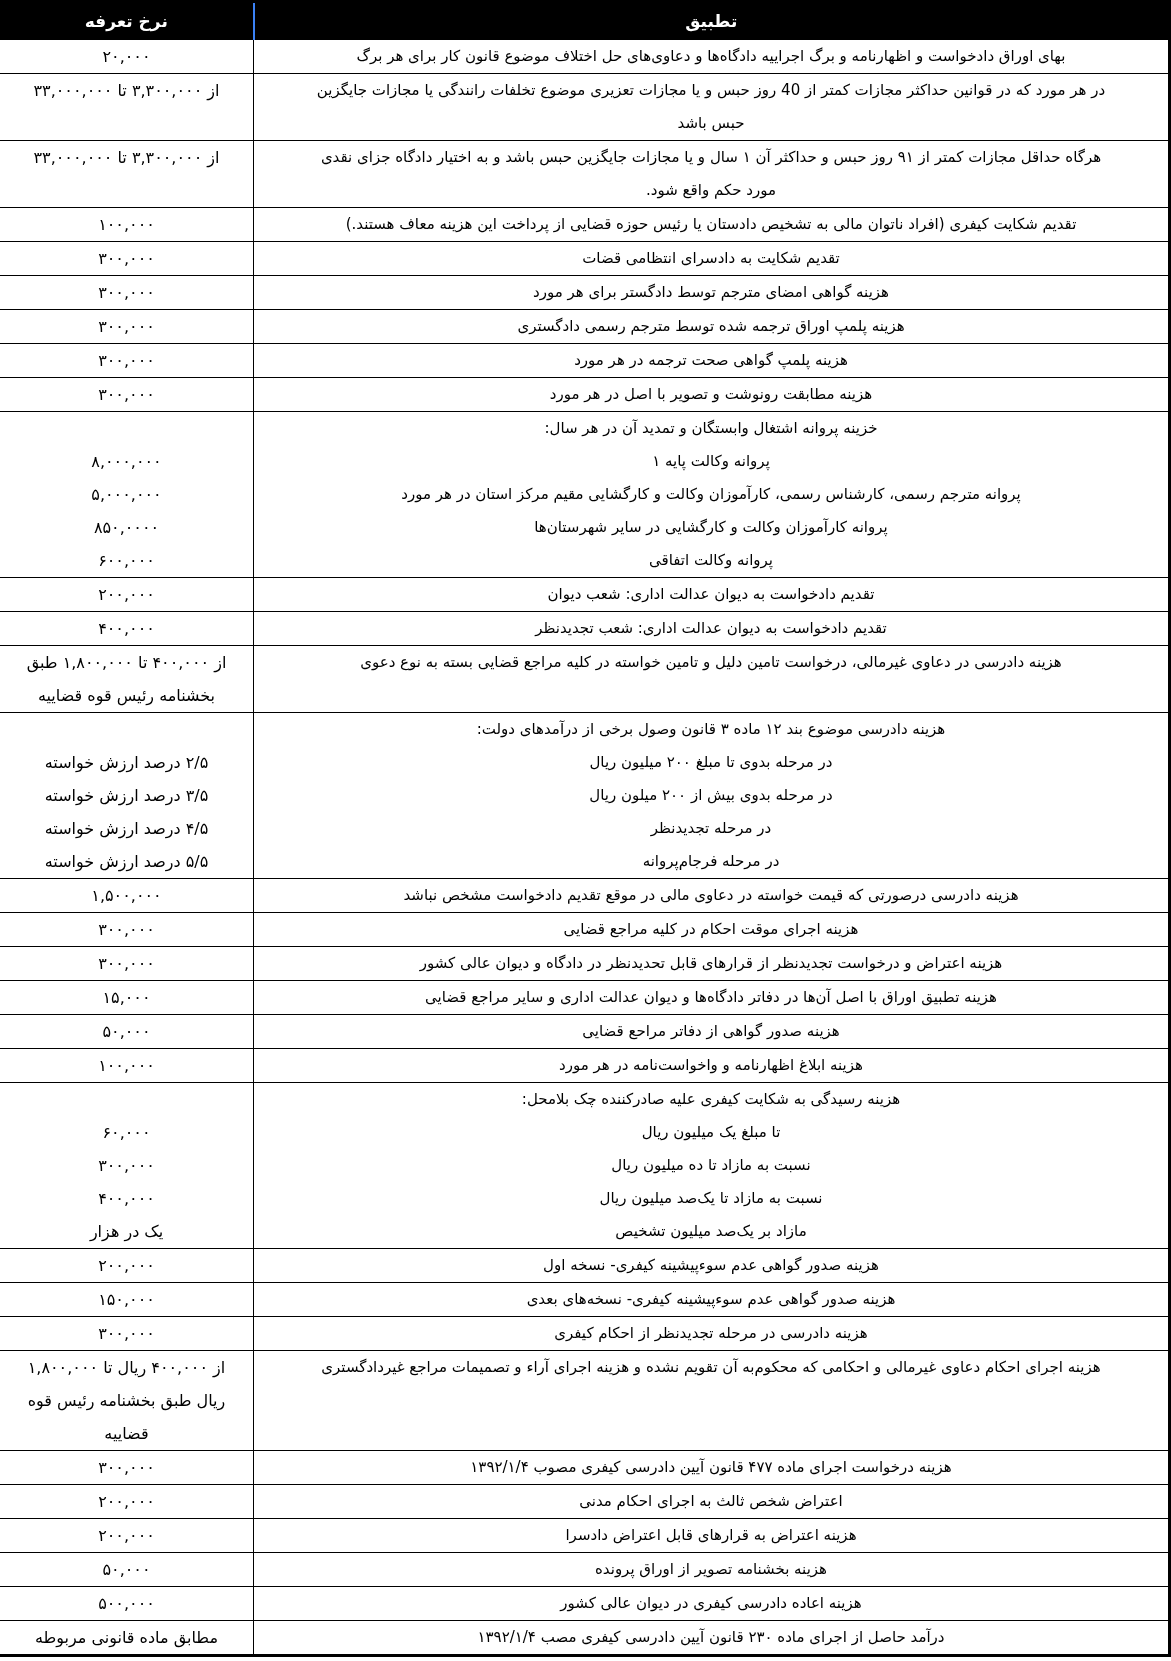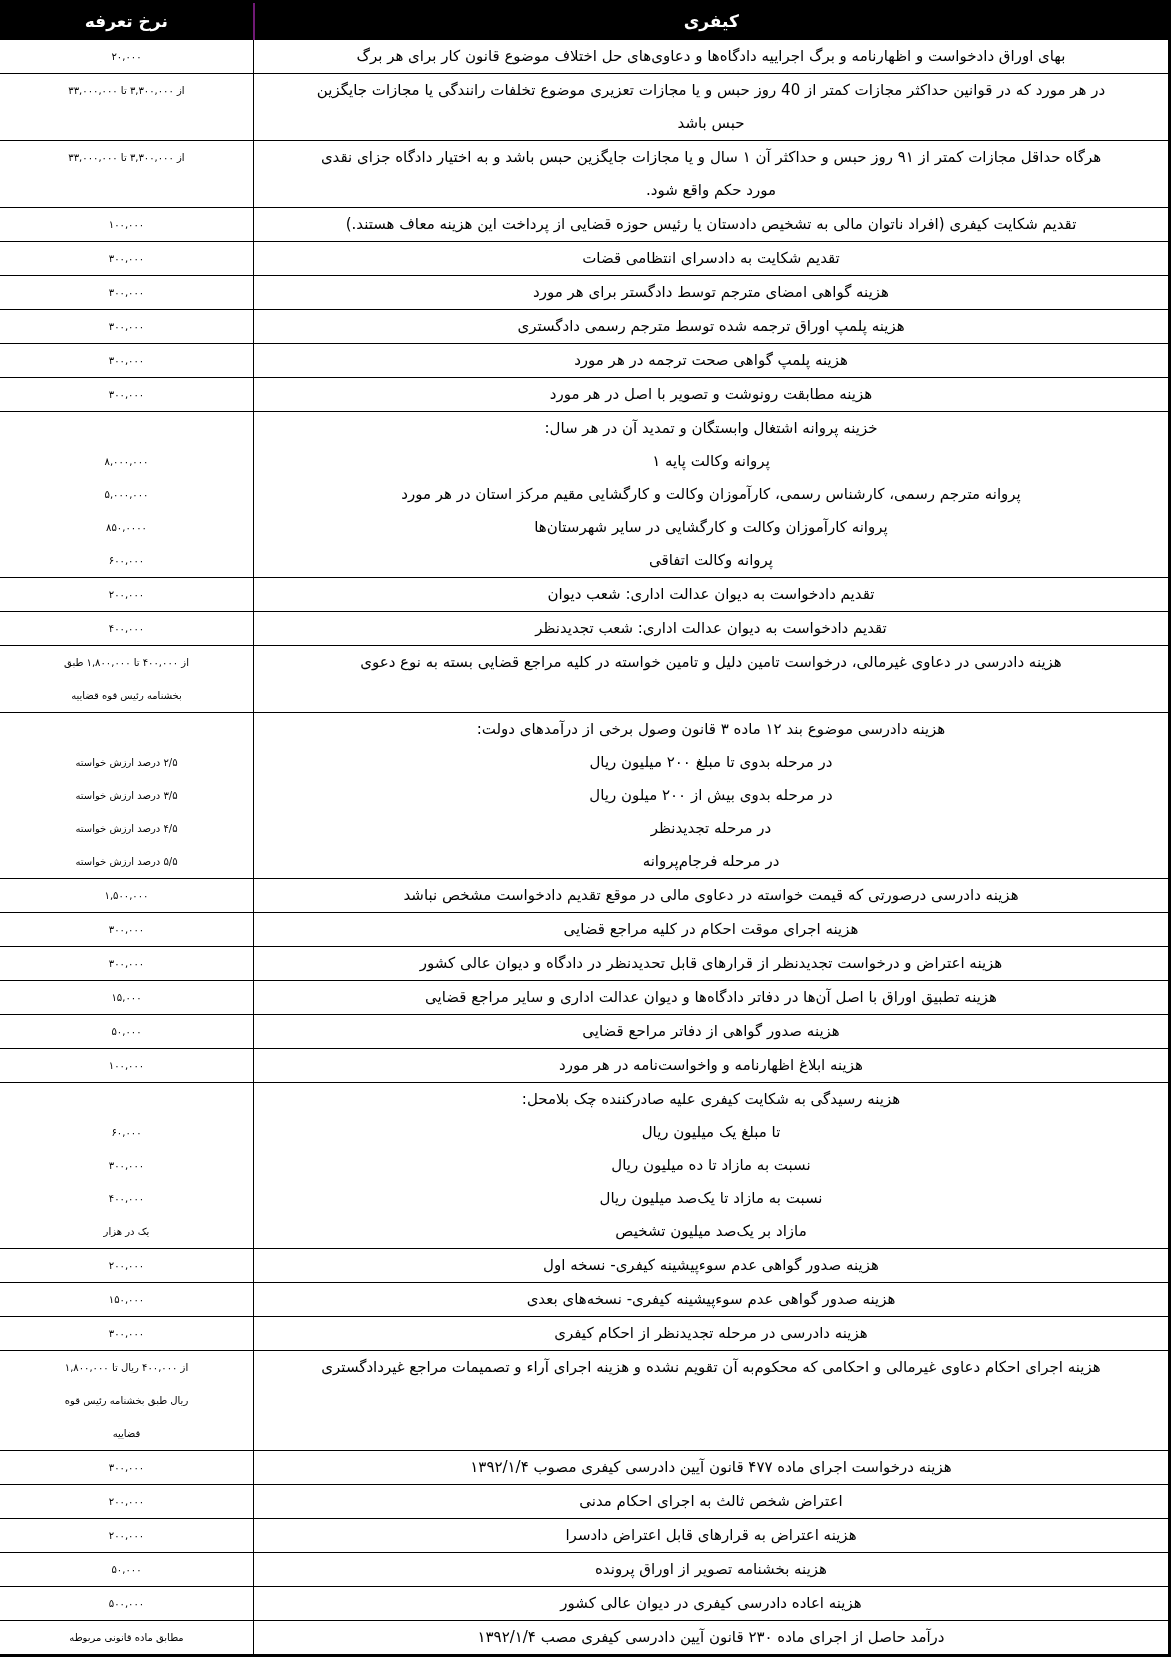--- a/index.html
+++ b/index.html
@@ -27,51 +27,51 @@
     background: #000000;
     color: #ffffff;
     font-size: 17px;
     font-weight: bold;
     height: 36px;
     padding: 0;
     text-align: center;
     vertical-align: middle;
   }
   th.rate-header {
-    border-right: 2px solid #701a75; 
+    border-right: 2px solid #3b82f6; 
   }
 
   td {
     border: 1.5px solid #000000;
     vertical-align: top;
     padding: 0 6px;
     background: #ffffff;
   }
   .line {
     line-height: 33px;
     height: 33px;
     font-size: 15px;
     text-align: center;
     white-space: nowrap;
     overflow: visible;
   }
-  td.rate-cell .line { font-size: 10px; }
+  td.rate-cell .line { font-size: 16px; }
 </style>
 </head>
 <body>
 
 <div class="page">
   <table class="tariff">
     <colgroup>
       <col class="col-title">
       <col class="col-rate">
     </colgroup>
     <thead>
       <tr>
-        <th class="title-header">کیفری</th>
+        <th class="title-header">تطبیق</th>
         <th class="rate-header">نرخ تعرفه</th>
       </tr>
     </thead>
     <tbody>
         <tr>
           <td class="title-cell">
             <div class="line">بهای اوراق دادخواست و اظهارنامه و برگ اجراییه دادگاه‌ها و دعاوی‌های حل اختلاف موضوع قانون کار برای هر برگ</div>
           </td>
           <td class="rate-cell">
             <div class="line">۲۰,۰۰۰</div>

